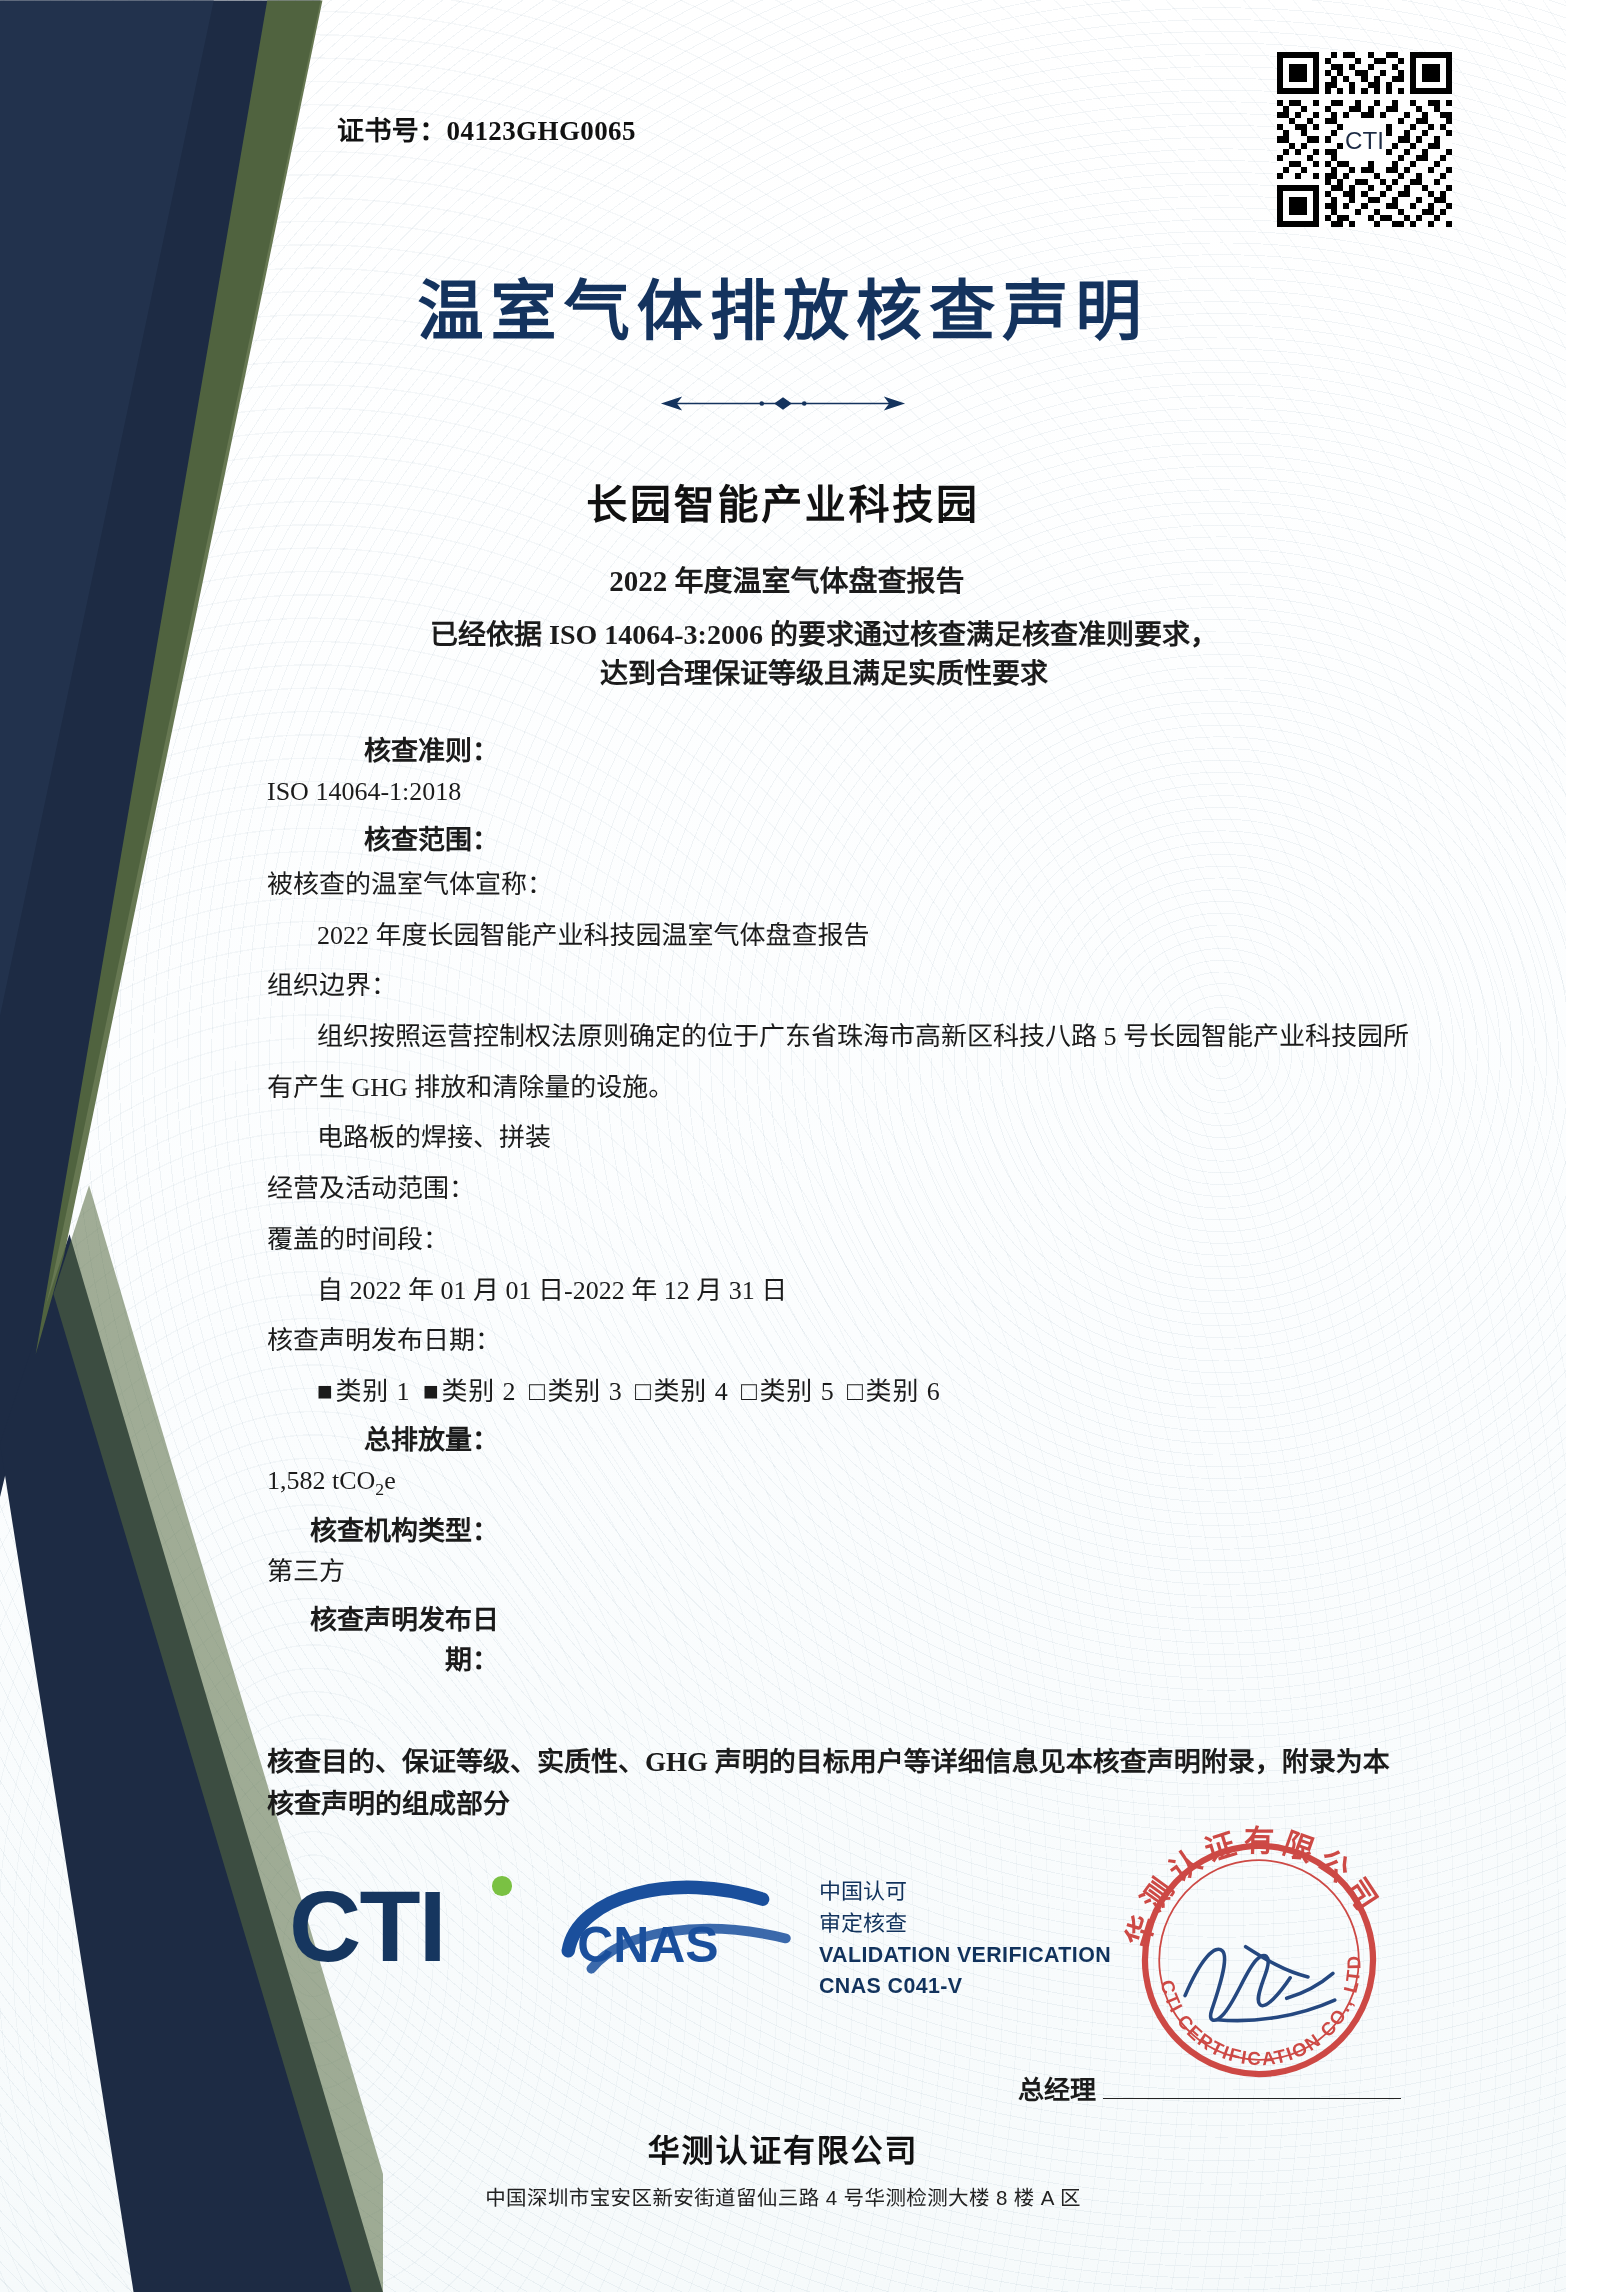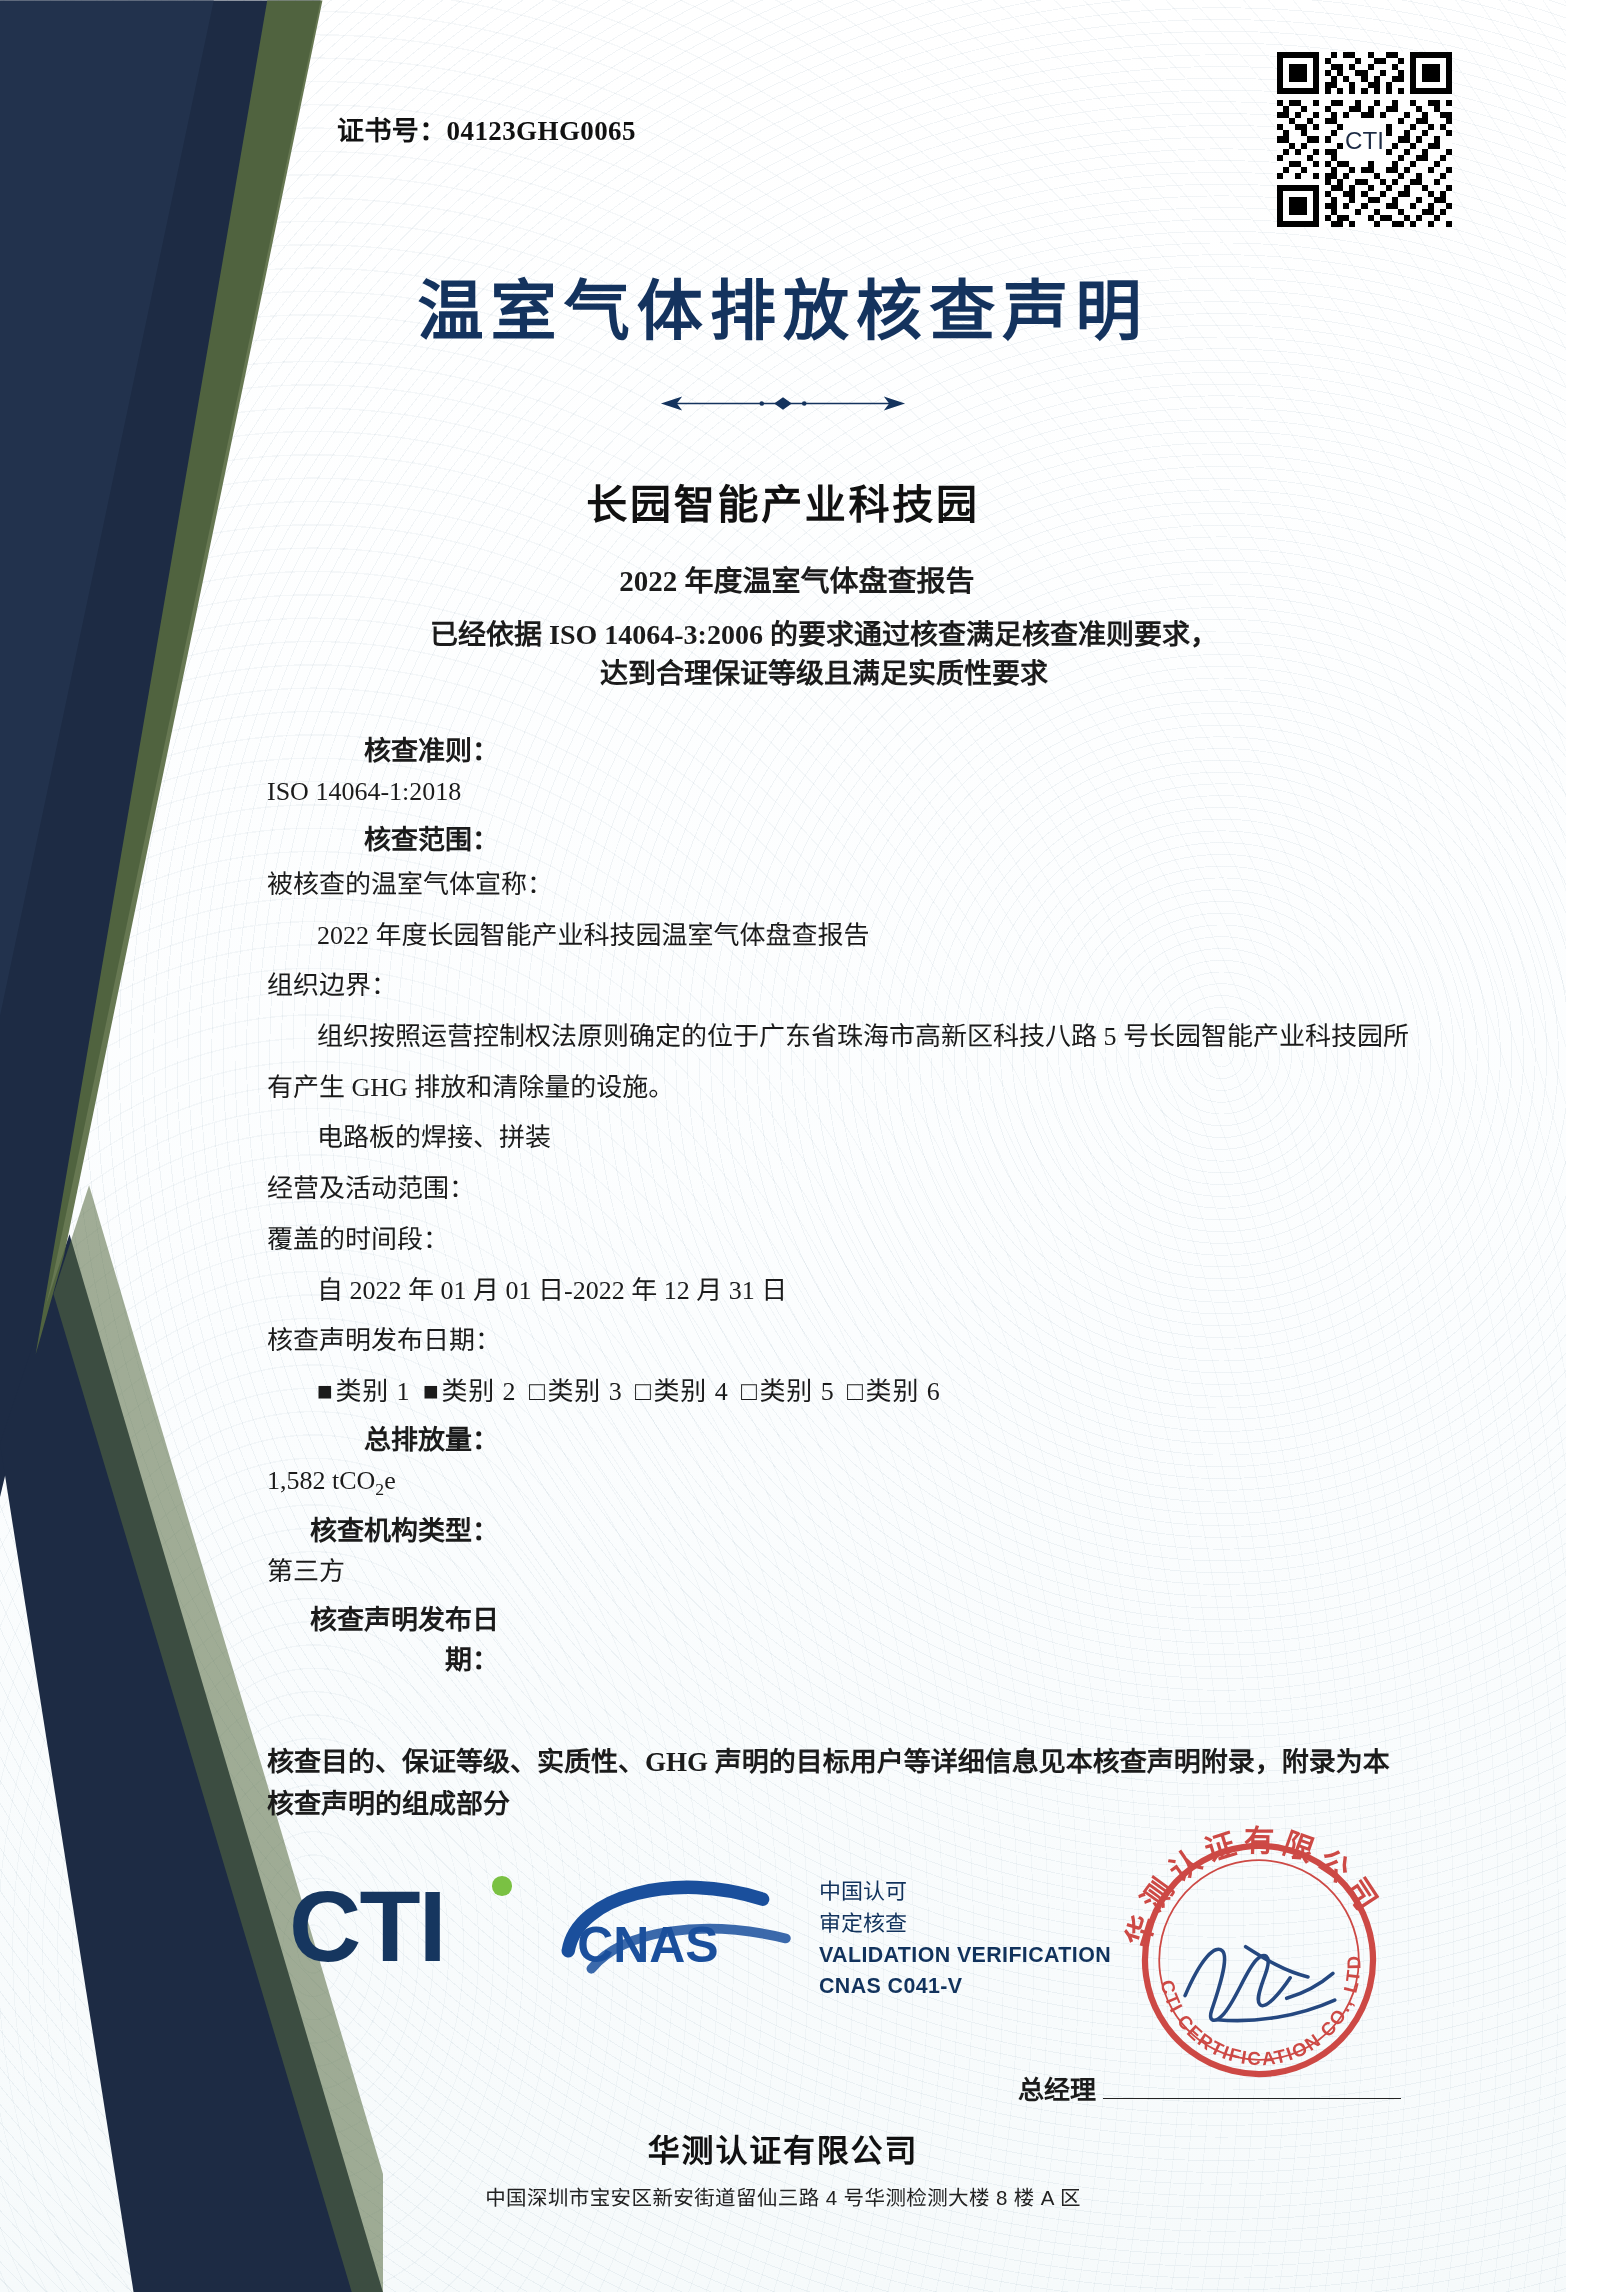--- a/index.html
+++ b/index.html
@@ -84,21 +84,21 @@
     text-align: center;
     font-family: "Liberation Sans", sans-serif;
     font-size: 41px;
     font-weight: bold;
     letter-spacing: 2.7px;
     color: #111;
   }
   .report-name {
     position: absolute;
     top: 557px;
-    left: 14px;
+    left: 4px;
     width: 100%;
     text-align: center;
     font-size: 29px;
     font-weight: bold;
   }
   .statement {
     position: absolute;
     top: 615px;
     left: 267px;
     width: 1114px;

